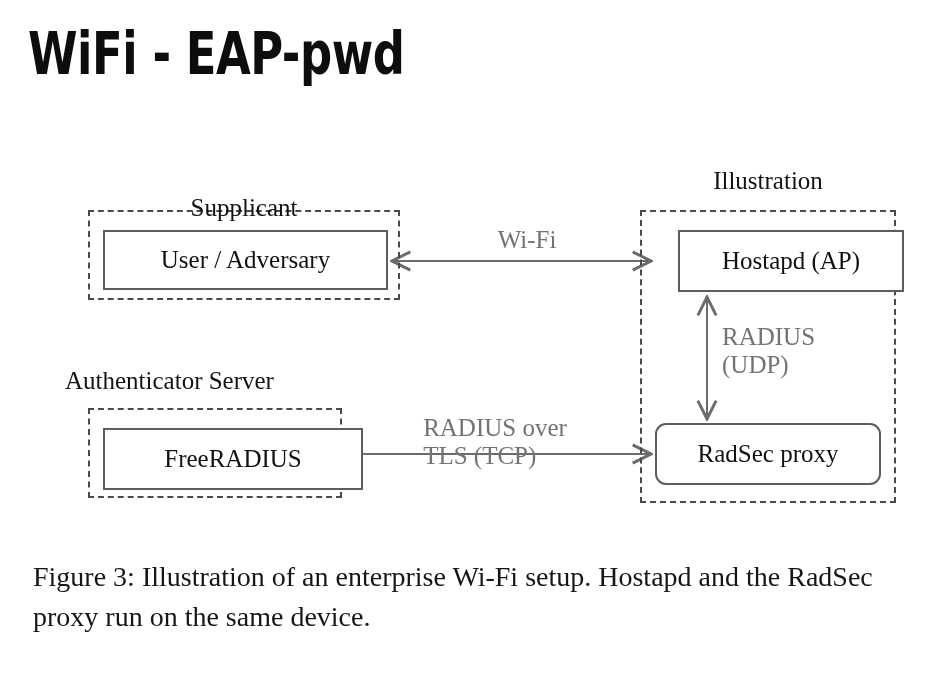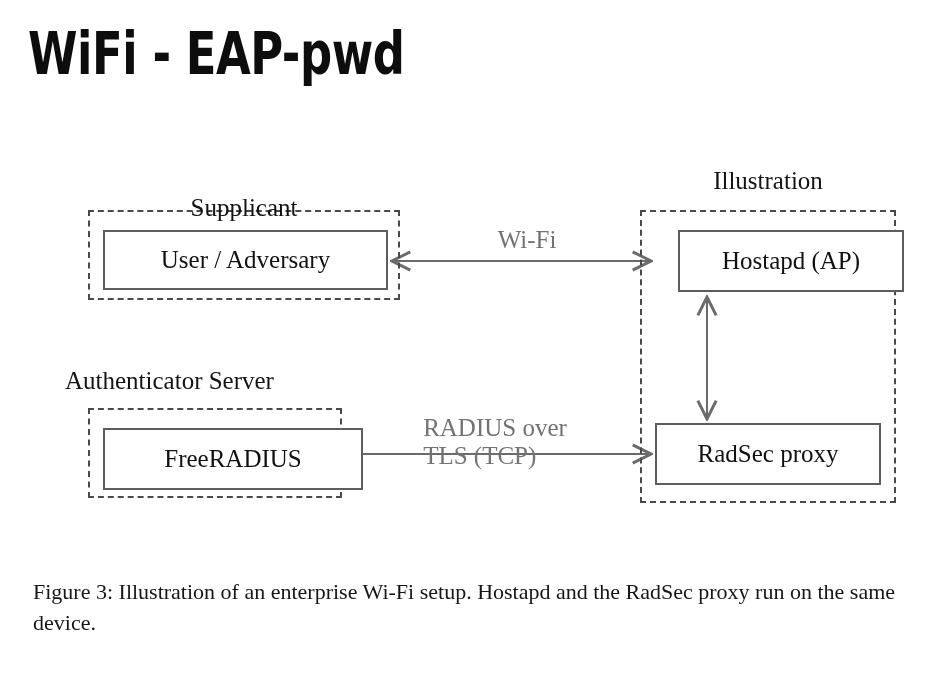--- a/index.html
+++ b/index.html
@@ -78,21 +78,21 @@
     background: #ffffff;
     display: flex;
     align-items: center;
     justify-content: center;
     font-size: 25px;
     color: #111111;
     white-space: nowrap;
   }
   .node-box.user    { left: 103px; top: 80px;  width: 285px; height: 60px; }
   .node-box.hostapd { left: 678px; top: 80px;  width: 226px; height: 62px; }
-  .node-box.radsec  { left: 655px; top: 273px; width: 226px; height: 62px; }
+  .node-box.radsec  { left: 655px; top: 273px; width: 226px; height: 62px; border-radius: 11px; }
   .node-box.freerad { left: 103px; top: 278px; width: 260px; height: 62px; }
 
   
   .edge-label {
     position: absolute;
     font-size: 25px;
     line-height: 1.12;
     color: #737373;
     white-space: nowrap;
   }
@@ -100,24 +100,23 @@
   .edge-label.radius-udp { left: 722px; top: 173px; }
   .edge-label.radius-tls { left: 495px; top: 264px; transform: translateX(-50%); }
   .edge-label.radius-tls .line2 { display: block; }
 
   
   .caption {
     position: absolute;
     left: 33px;
     top: 557px;
     width: 880px;
-    font-size: 22px;
+    font-size: 28px;
     line-height: 1.42;
     color: #161616;
-    margin-top: 19px;
   }
 </style>
 </head>
 <body>
 
 <div class="slide-title">WiFi - EAP-pwd</div>
 
 <div class="figure">
 
   <svg class="figure-svg" width="936" height="380" viewBox="0 0 936 380">
@@ -154,20 +153,24 @@
   <div class="group-label authenticator">Illustration</div>
   <div class="group-label authserver">Authenticator Server</div>
 
   <div class="node-box user">User / Adversary</div>
   <div class="node-box hostapd">Hostapd (AP)</div>
   <div class="node-box radsec">RadSec proxy</div>
   <div class="node-box freerad">FreeRADIUS</div>
 
   <div class="edge-label wifi">Wi-Fi</div>
 
+  <div class="edge-label radius-udp">
+    <span>RADIUS</span><br>
+    <span>(UDP)</span>
+  </div>
 
   <div class="edge-label radius-tls">
     <span>RADIUS over</span>
     <span class="line2">TLS (TCP)</span>
   </div>
 
 </div>
 
 <div class="caption">Figure 3: Illustration of an enterprise Wi-Fi setup. Hostapd and the RadSec proxy run on the same device.</div>
 

